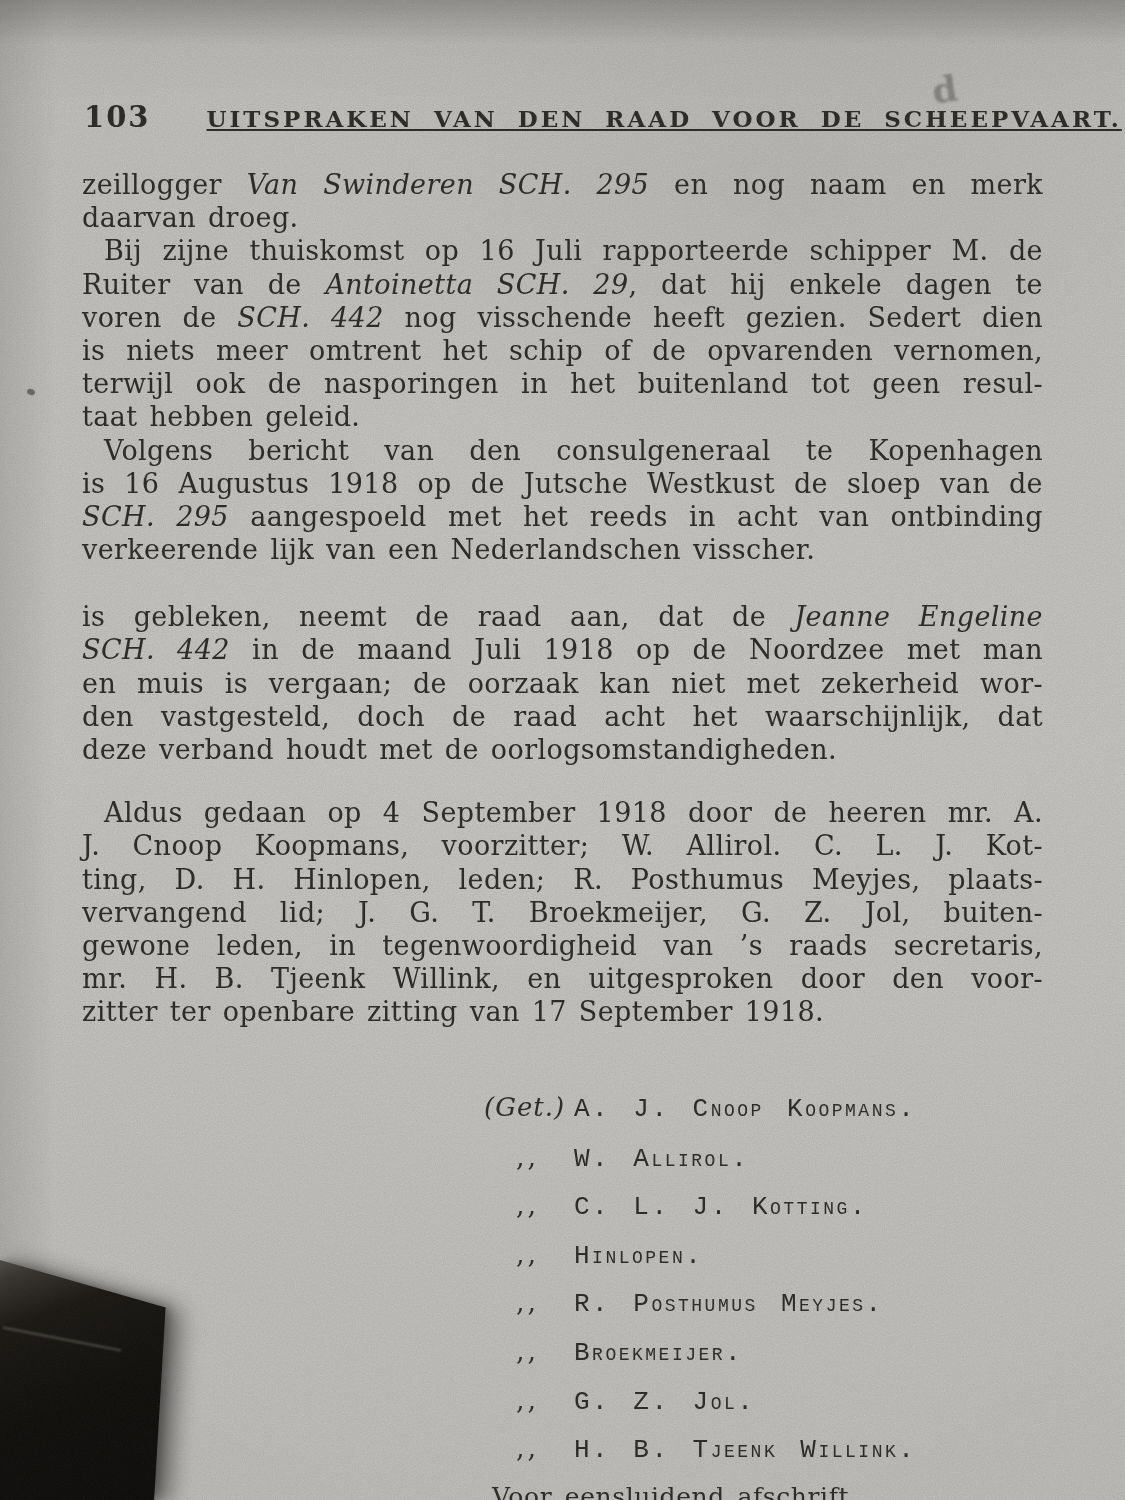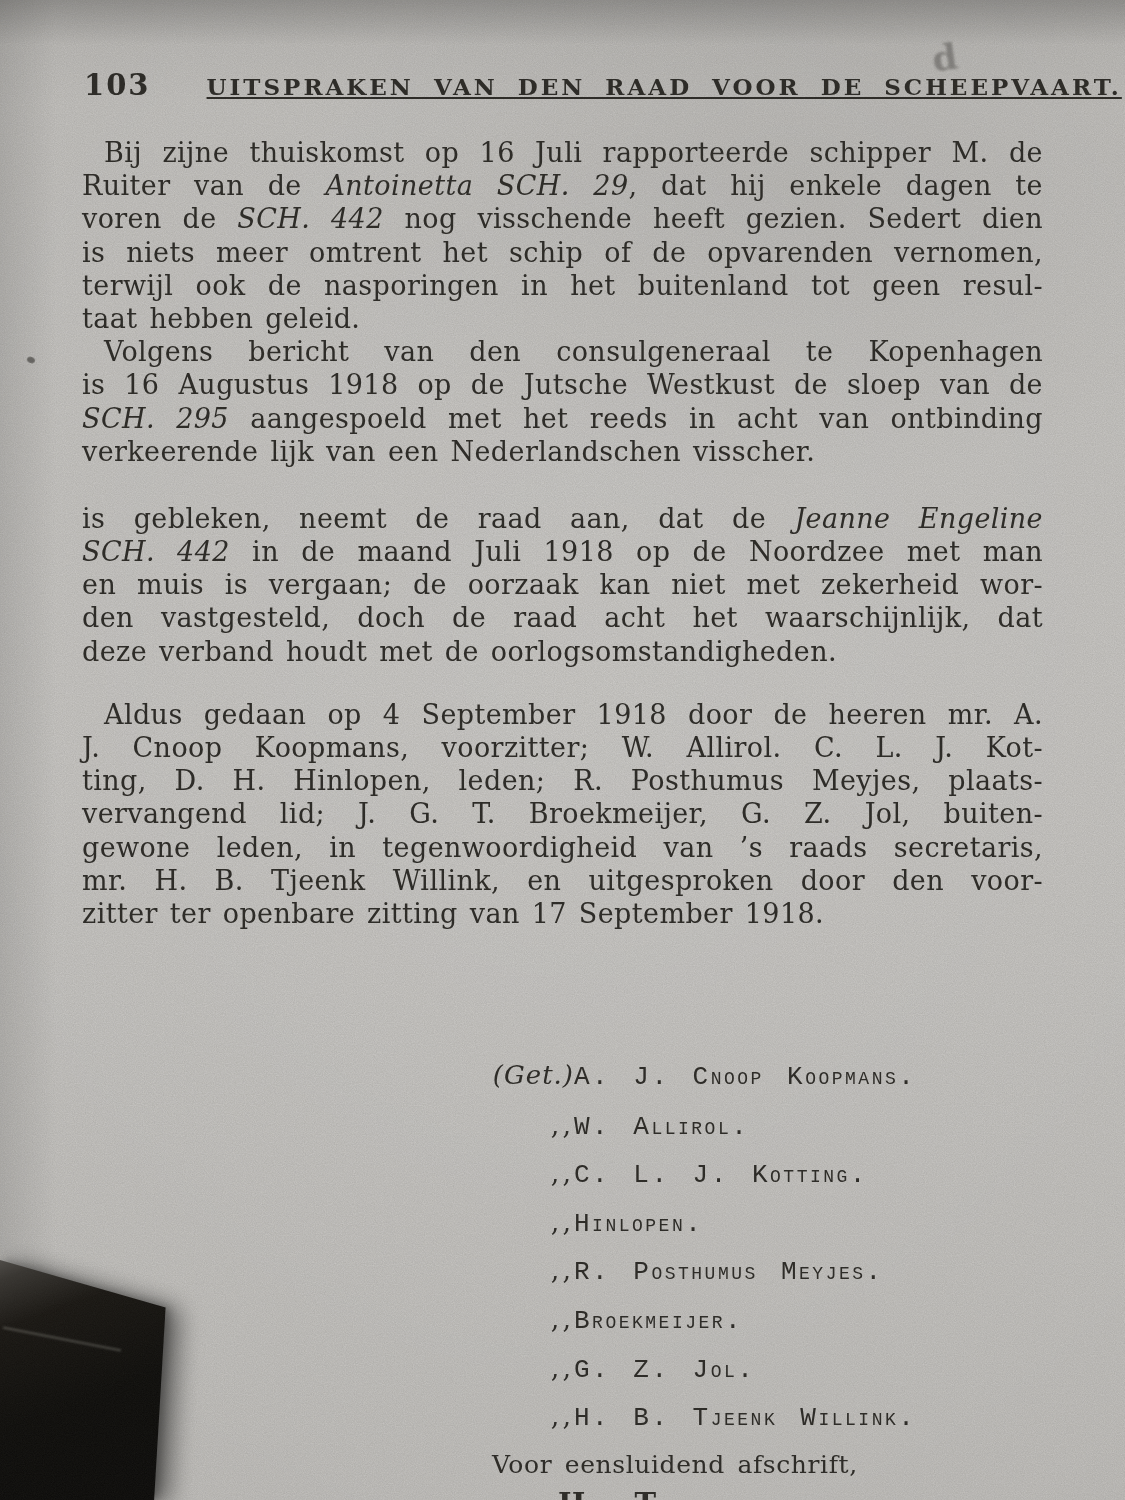--- a/index.html
+++ b/index.html
@@ -6,40 +6,40 @@
   .page {
     position:relative; width:1125px; height:1500px; overflow:hidden;
     font-family:"DejaVu Serif", serif; color:#2a2824;
     background:
       linear-gradient(180deg, rgba(0,0,0,0.20) 0%, rgba(0,0,0,0.0) 3%),
       linear-gradient(90deg, rgba(0,0,0,0.10) 0%, rgba(0,0,0,0.0) 5%),
       radial-gradient(140% 120% at 52% 42%, rgba(255,255,255,0.10) 0%, rgba(255,255,255,0.0) 55%, rgba(0,0,0,0.10) 100%),
       radial-gradient(60% 30% at 70% 12%, rgba(0,0,0,0.05), rgba(0,0,0,0) 70%),
       linear-gradient(180deg, #bdbbb8 0%, #c9c7c4 7%, #cdcbc8 50%, #c8c6c3 100%);
   }
-  .soft { position:absolute; inset:0; filter:blur(0.35px); }
+  .soft { position:absolute; inset:0; filter:blur(0.35px);margin-top:32px; }
 
   
   .header { position:absolute; left:84px; top:68px; width:960px; display:flex; align-items:baseline; }
   .pagenum { font-size:29px; font-weight:bold; letter-spacing:2px; }
   .runtitle { margin-left:56px; font-size:23px; font-weight:bold; letter-spacing:3px; word-spacing:9px; white-space:nowrap; padding-top:4px;text-decoration:underline; }
 
   
   .bodytext { position:absolute; left:82px; top:136px; width:961px; font-size:27px; line-height:33.2px;
               letter-spacing:0.4px; word-spacing:3px; }
   .para.spaced1 { margin-top:34px; }
   .para.spaced2 { margin-top:30px; }
   .line { height:33.2px; white-space:nowrap; }
   .line.just { text-align:justify; text-align-last:justify; white-space:normal; }
   .line.indent { padding-left:22px; }
   .it { font-style:italic; }
 
   
   .sigs { position:absolute; left:484px; top:1060px; font-size:26px; }
-  .sigrow { display:flex; align-items:baseline; height:48.6px;text-align:right; }
+  .sigrow { display:flex; align-items:baseline; height:48.6px; }
   .sigprefix { width:90px; box-sizing:border-box; font-style:italic; letter-spacing:1px; flex:none; }
   .sigrow.ditto .sigprefix { font-style:normal; padding-left:32px; font-size:27px; letter-spacing:3px; }
   .signame { font-variant:small-caps; letter-spacing:2.5px; word-spacing:5px; white-space:nowrap;font-family:Liberation Mono, monospace; }
 
   .closing { position:absolute; left:492px; top:1450px; font-size:25px; letter-spacing:0.6px; word-spacing:4px; }
   .cutoff  { position:absolute; left:558px; top:1487px; font-size:29px; font-weight:bold; letter-spacing:5px; word-spacing:14px; }
 
   
   .showthrough { position:absolute; left:932px; top:36px; font-size:36px; color:rgba(45,43,40,0.38);
                  transform:rotate(-8deg); filter:blur(1px); font-weight:bold; }
@@ -63,20 +63,24 @@
 <div class="page">
 
   <div class="soft">
 
     <div class="header">
       <span class="pagenum">103</span>
       <span class="runtitle">UITSPRAKEN VAN DEN RAAD VOOR DE SCHEEPVAART.</span>
     </div>
 
     <div class="bodytext" id="bodytext">
+        <div class="para">
+          <div class="line just"><span>zeillogger </span><span class="it">Van Swinderen SCH. 295</span><span> en nog naam en merk</span></div>
+          <div class="line"><span>daarvan droeg.</span></div>
+        </div>
         <div class="para">
           <div class="line just indent"><span>Bij zijne thuiskomst op 16 Juli rapporteerde schipper M. de</span></div>
           <div class="line just"><span>Ruiter van de </span><span class="it">Antoinetta SCH. 29</span><span>, dat hij enkele dagen te</span></div>
           <div class="line just"><span>voren de </span><span class="it">SCH. 442</span><span> nog visschende heeft gezien. Sedert dien</span></div>
           <div class="line just"><span>is niets meer omtrent het schip of de opvarenden vernomen,</span></div>
           <div class="line just"><span>terwijl ook de nasporingen in het buitenland tot geen resul-</span></div>
           <div class="line"><span>taat hebben geleid.</span></div>
         </div>
         <div class="para">
           <div class="line just indent"><span>Volgens bericht van den consulgeneraal te Kopenhagen</span></div>

